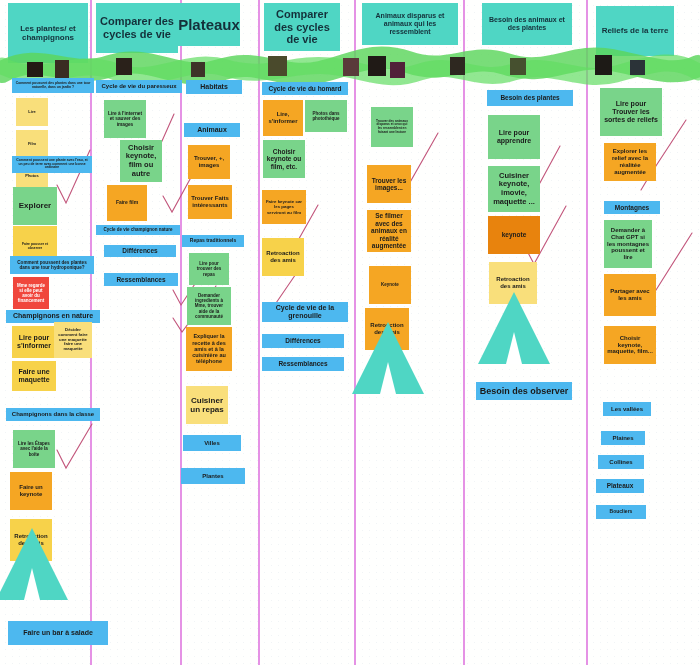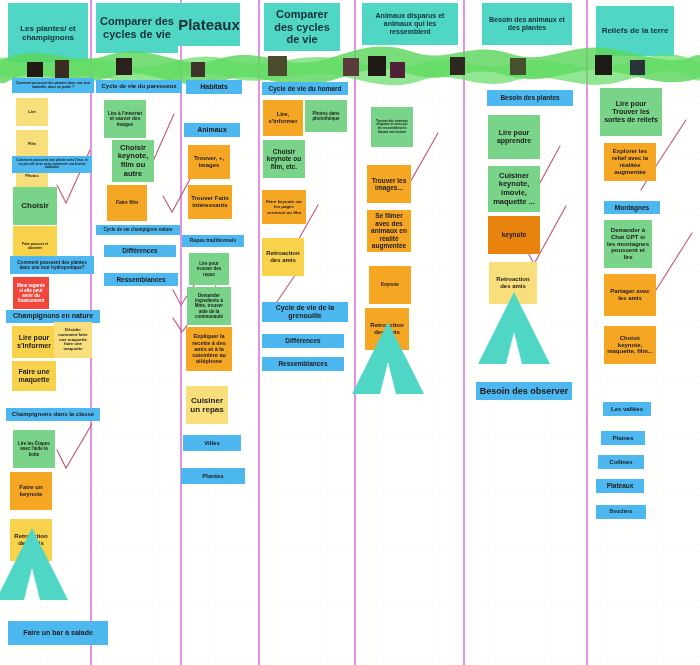--- a/index.html
+++ b/index.html
@@ -130,40 +130,40 @@
     <path d="M641,190 L650,175 L686,120"></path>
     <path d="M647,305 L656,290 L692,233"></path>
   </g>
 </svg>
 
 <div class="note n-blue" style="left:12px;top:78px;width:82px;height:15px;font-size:3.4px;">Comment poussent des plantes dans une tour naturelle, dans un jardin ?</div>
 <div class="note n-yellow2" style="left:16px;top:98px;width:32px;height:28px;font-size:4px;">Lire</div>
 <div class="note n-yellow2" style="left:16px;top:130px;width:32px;height:28px;font-size:4px;">Film</div>
 <div class="note n-yellow2" style="left:16px;top:162px;width:32px;height:28px;font-size:4px;">Photos</div>
 <div class="note n-blue" style="left:12px;top:156px;width:80px;height:17px;font-size:3.4px;">Comment poussent une plante avec l'eau, et un peu de terre avec comment une bonne ordinaire</div>
-<div class="note n-green" style="left:13px;top:187px;width:44px;height:38px;font-size:8px;">Choisir</div>
+<div class="note n-green" style="left:13px;top:187px;width:44px;height:38px;font-size:8px;">Explorer</div>
 <div class="note n-yellow" style="left:13px;top:226px;width:44px;height:42px;font-size:3.4px;">Faire pousser et observer</div>
 <div class="note n-blue" style="left:10px;top:256px;width:84px;height:18px;font-size:4.6px;">Comment poussent des plantes dans une tour hydroponique?</div>
 <div class="note n-red" style="left:13px;top:277px;width:36px;height:32px;font-size:4.5px;">Mme regarde si elle peut avoir du financement</div>
 <div class="note n-blue" style="left:6px;top:310px;width:94px;height:13px;font-size:7px;">Champignons en nature</div>
 <div class="note n-yellow" style="left:12px;top:326px;width:44px;height:32px;font-size:7px;">Lire pour s'informer</div>
 <div class="note n-yellow2" style="left:54px;top:322px;width:38px;height:36px;font-size:4.3px;">Décider comment faire une maquette faire une maquette</div>
 <div class="note n-yellow" style="left:12px;top:361px;width:44px;height:30px;font-size:7px;">Faire une maquette</div>
 <div class="note n-blue" style="left:6px;top:408px;width:94px;height:13px;font-size:6px;">Champignons dans la classe</div>
 <div class="note n-green" style="left:13px;top:430px;width:42px;height:38px;font-size:4.5px;">Lire les Étapes avec l'aide la boîte</div>
 <div class="note n-orange" style="left:10px;top:472px;width:42px;height:38px;font-size:6px;">Faire un keynote</div>
 <div class="note n-yellow" style="left:10px;top:519px;width:42px;height:42px;font-size:6px;">Retroaction des amis</div>
 <div class="tent" style="left:-4px;top:528px;">
   <div class="slit"></div>
 </div>
 <div class="note n-blue" style="left:8px;top:621px;width:100px;height:24px;font-size:7px;">Faire un bar à salade</div>
 
 <div class="note n-blue" style="left:96px;top:80px;width:86px;height:13px;font-size:6px;">Cycle de vie du paresseux</div>
 <div class="note n-green" style="left:104px;top:100px;width:42px;height:38px;font-size:4.8px;">Lire à l'internet et sauver des images</div>
-<div class="note n-green" style="left:112px;top:140px;width:42px;height:42px;font-size:7.5px;">Choisir keynote, film ou autre</div>
+<div class="note n-green" style="left:120px;top:140px;width:42px;height:42px;font-size:7.5px;">Choisir keynote, film ou autre</div>
 <div class="note n-orange" style="left:107px;top:185px;width:40px;height:36px;font-size:5px;">Faire film</div>
 <div class="note n-blue" style="left:96px;top:225px;width:84px;height:10px;font-size:4.5px;">Cycle de vie champignon nature</div>
 <div class="note n-blue" style="left:104px;top:245px;width:72px;height:12px;font-size:6.5px;">Différences</div>
 <div class="note n-blue" style="left:104px;top:273px;width:74px;height:13px;font-size:6.5px;">Ressemblances</div>
 
 <div class="note n-blue" style="left:186px;top:80px;width:56px;height:14px;font-size:7px;">Habitats</div>
 <div class="note n-blue" style="left:184px;top:123px;width:56px;height:14px;font-size:7px;">Animaux</div>
 <div class="note n-orange" style="left:188px;top:145px;width:42px;height:34px;font-size:6px;">Trouver, +, images</div>
 <div class="note n-orange" style="left:188px;top:185px;width:44px;height:34px;font-size:6px;">Trouver Faits intéressants</div>
 <div class="note n-blue" style="left:182px;top:235px;width:62px;height:12px;font-size:5px;">Repas traditionnels</div>

